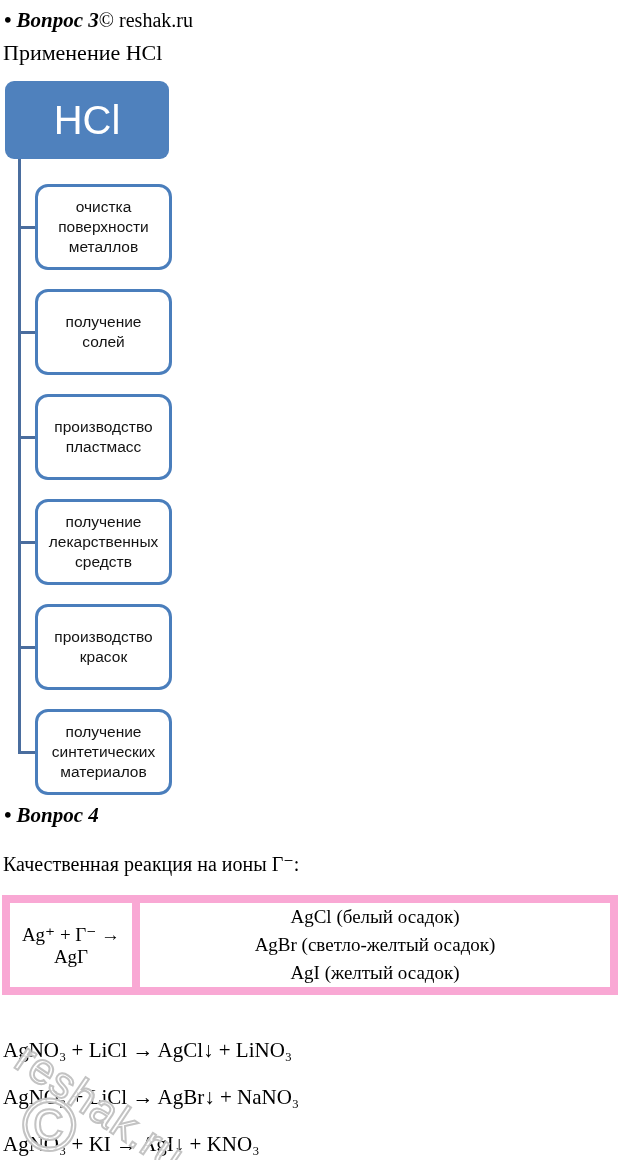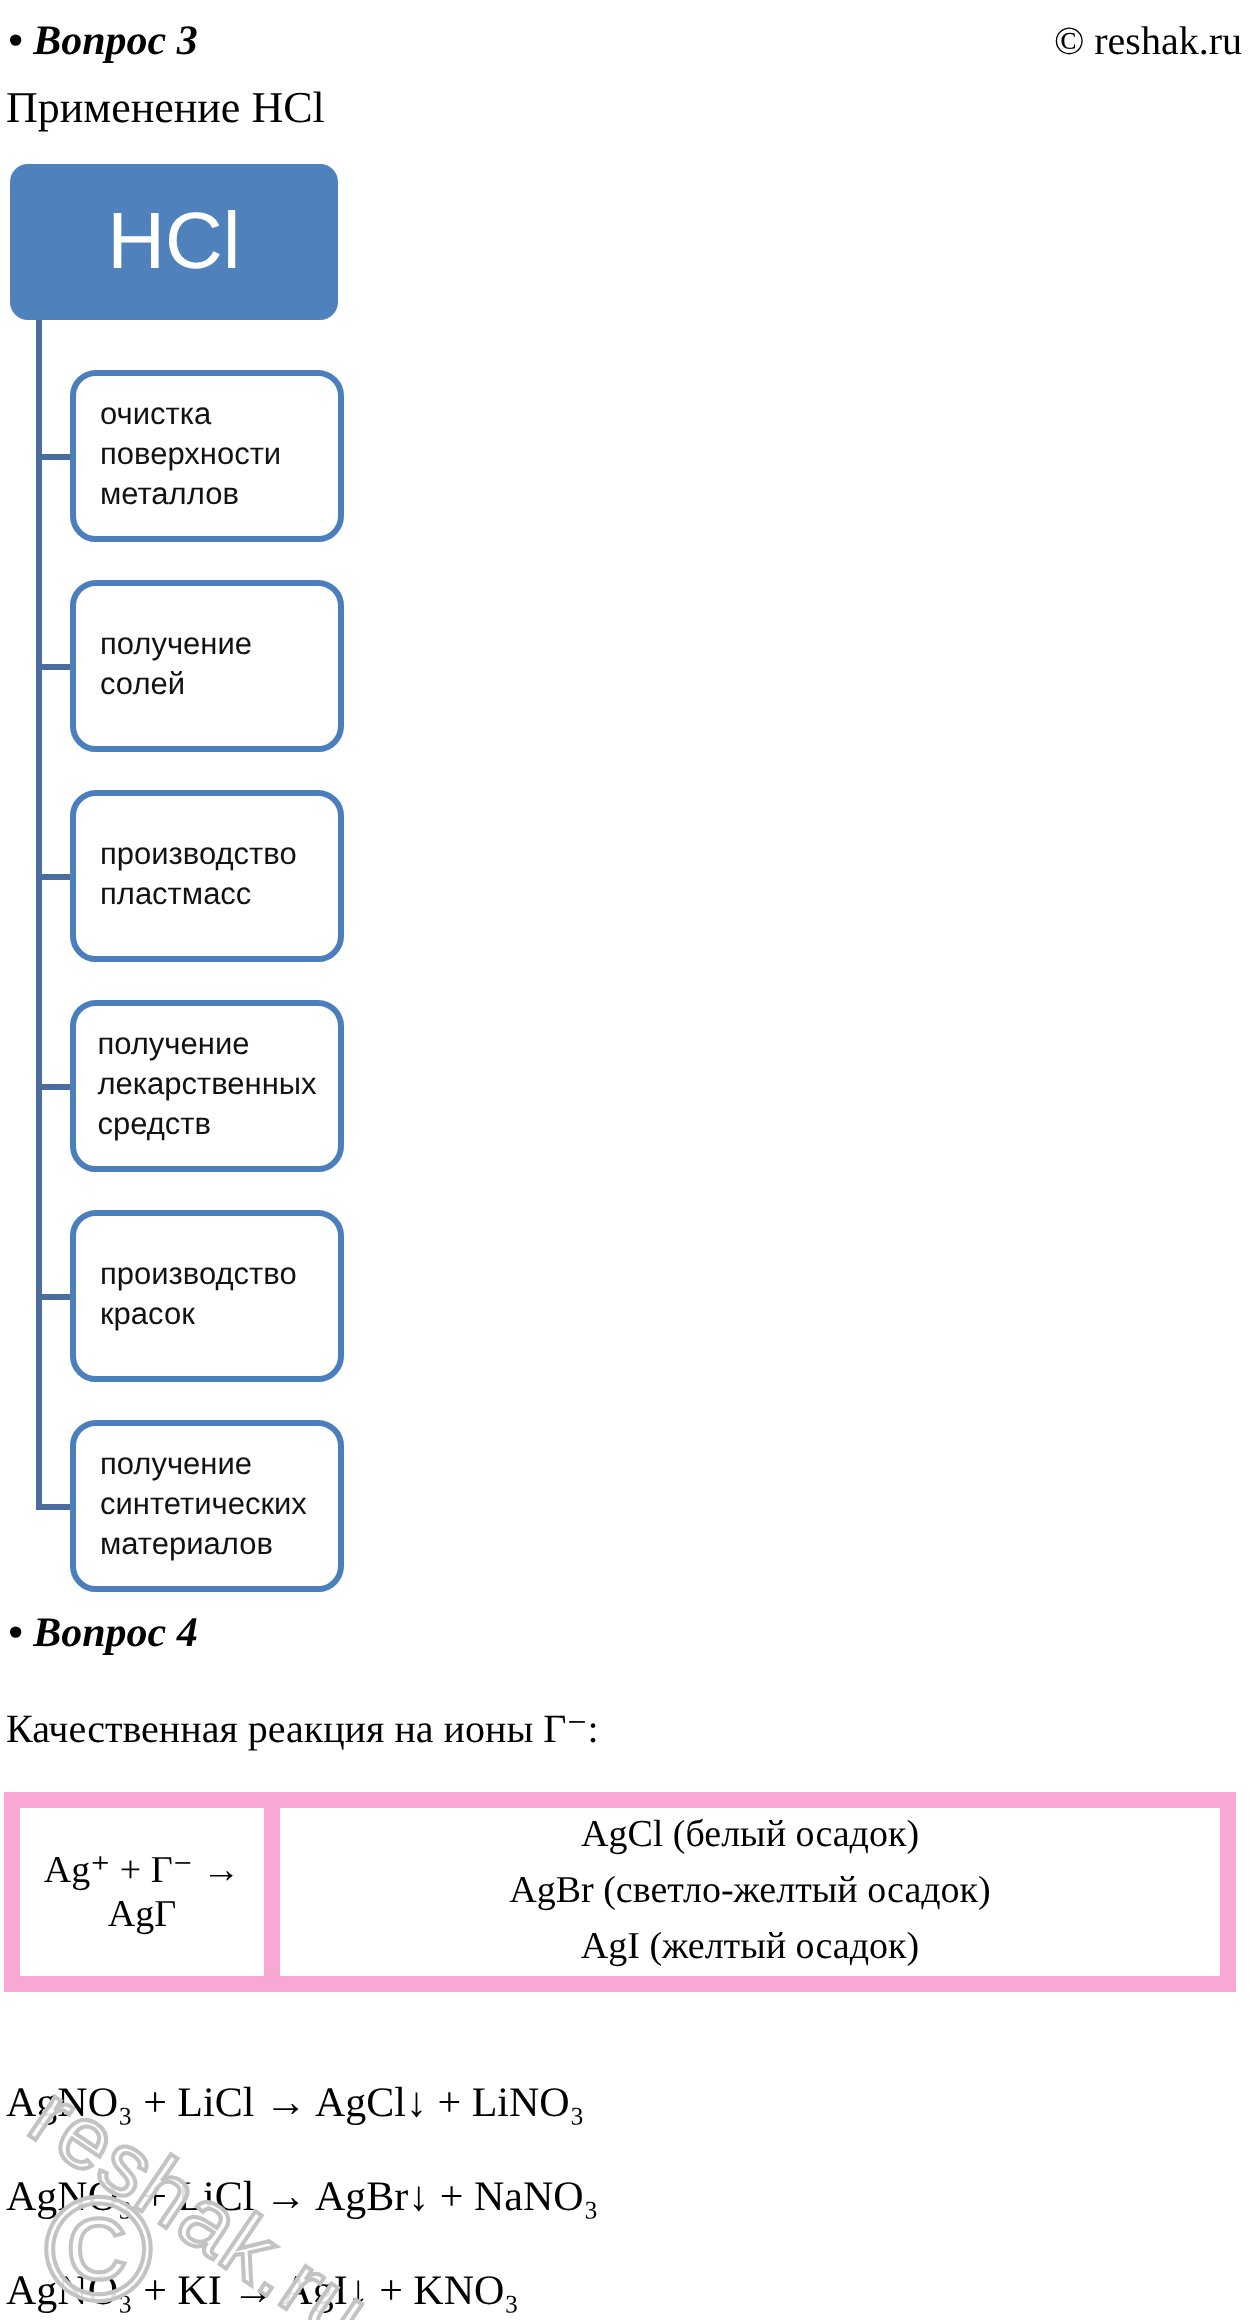--- a/index.html
+++ b/index.html
@@ -9,21 +9,20 @@
     width: 625px;
     height: 1160px;
     overflow: hidden;
     background: #ffffff;
     font-family: "Liberation Serif", "DejaVu Serif", serif;
     color: #000;
   }
   
   .header {
     display: flex;
-    justify-content: space-between;
     align-items: baseline;
     padding: 8px 4px 0 4px;
   }
   .q-heading {
     font-weight: bold;
     font-style: italic;
     font-size: 21px;
     line-height: 24px;
   }
   .copyright {
@@ -57,20 +56,21 @@
     display: flex; flex-direction: column; gap: 19px;
   }
   .row { display: flex; align-items: center; height: 86px; }
   .stub { width: 17px; height: 3px; background: #4a6d9e; flex: none; }
   .node {
     width: 137px; height: 86px;
     border: 3px solid #4a7ebc;
     border-radius: 13px;
     background: #ffffff;
     display: flex; align-items: center; justify-content: center;
+    text-align: center;
     font-family: "Liberation Sans", "DejaVu Sans", sans-serif;
     font-size: 15.5px;
     line-height: 1.28;
     color: #121212;
     padding: 4px 12px;
   }
   
   .q4-heading { margin: 4px 0 0 4px; }
   .lead {
     margin: 24px 0 0 3px;

